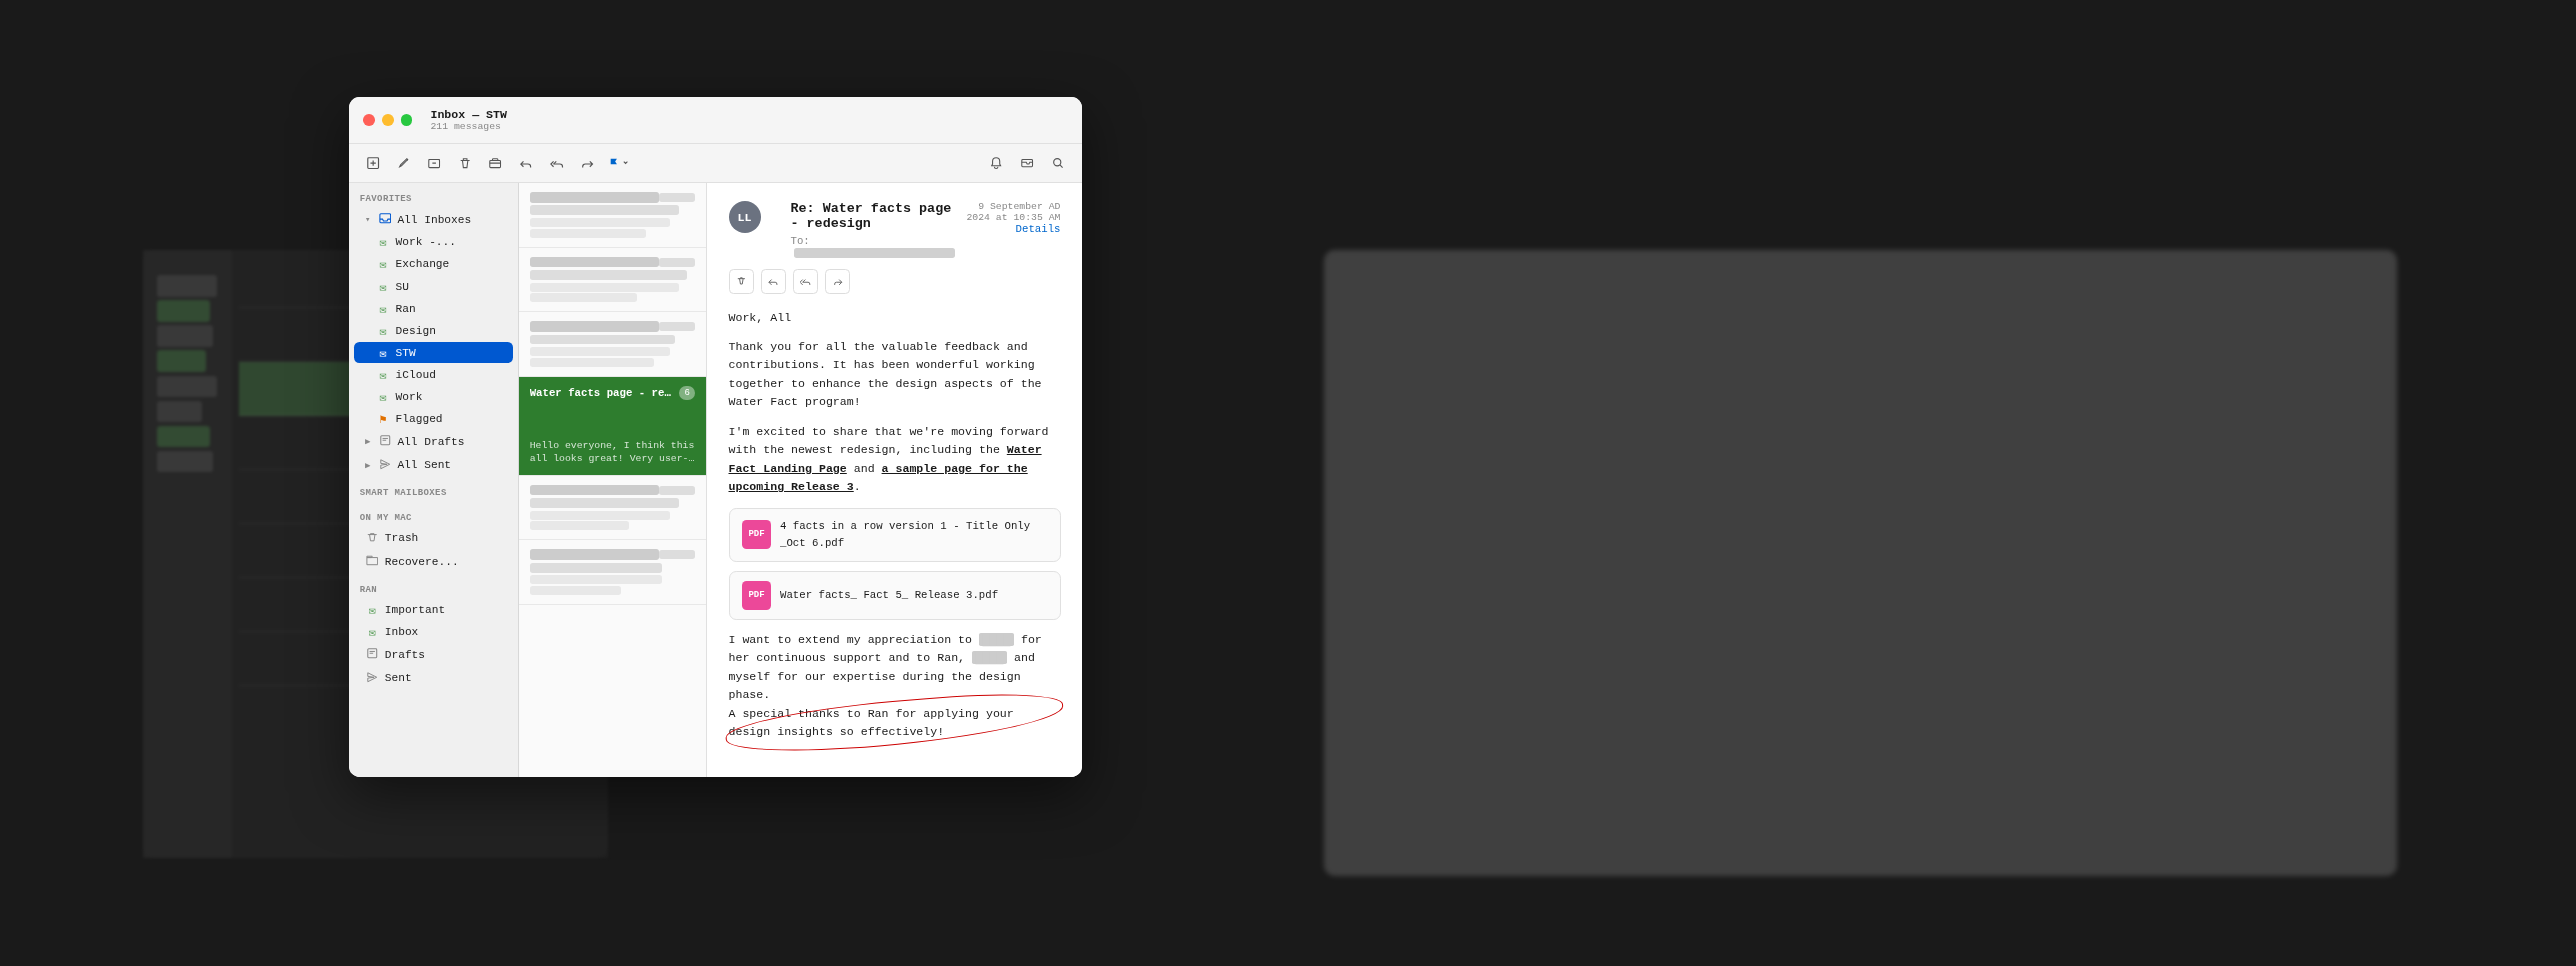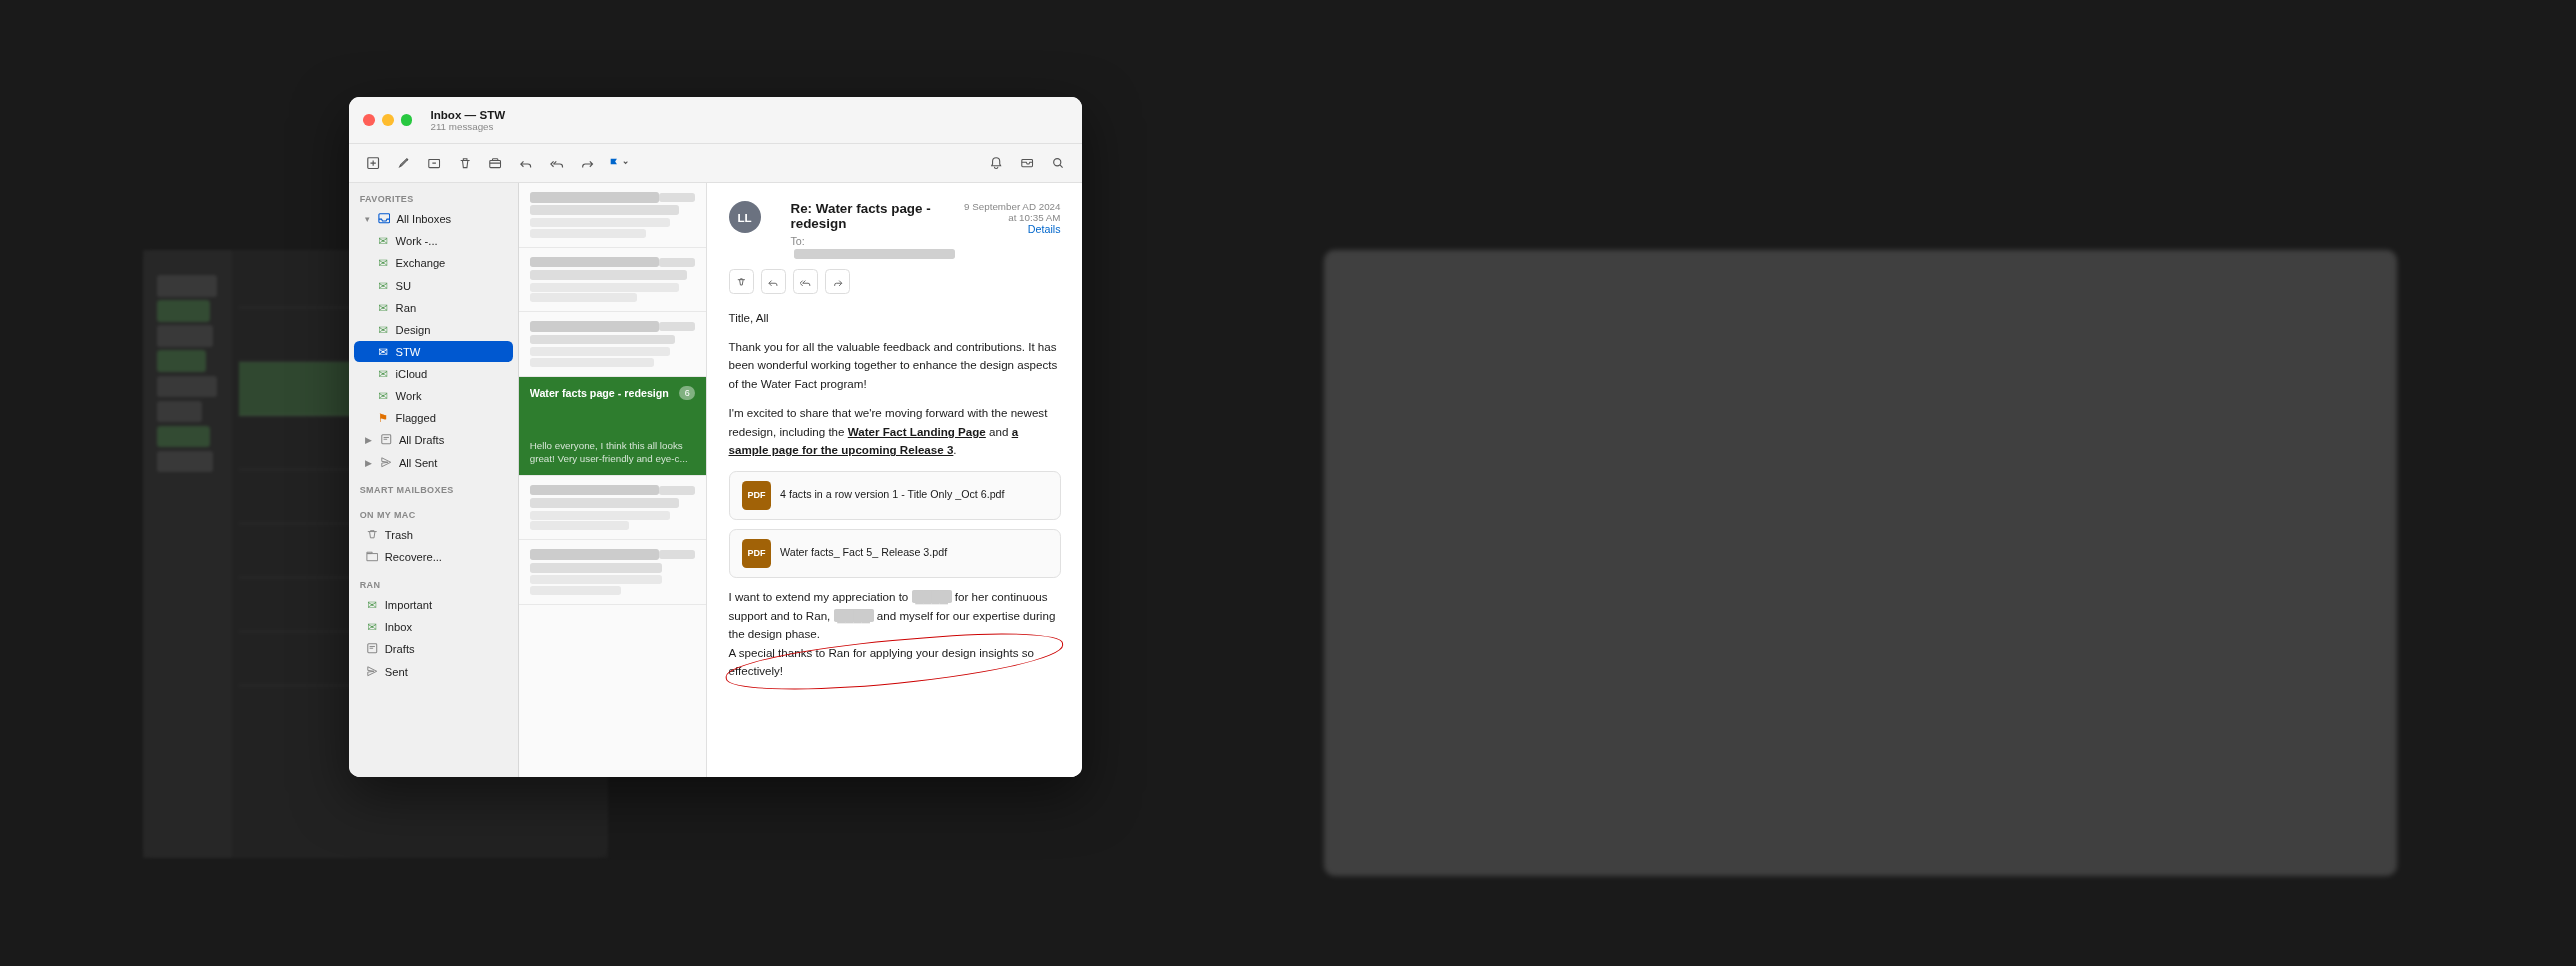--- a/index.html
+++ b/index.html
@@ -42,20 +42,21 @@
       left: 349px;
       top: 97px;
       width: 733px;
       height: 680px;
       background: #ffffff;
       border-radius: 10.7px;
       box-shadow: 0 18px 54px rgba(0,0,0,0.5);
       display: flex;
       flex-direction: column;
       overflow: hidden;
+      font-family: Liberation Mono, monospace;
     }
 
     
     .title-bar {
       height: 47px;
       background: #f5f5f5;
       border-bottom: 0.9px solid #e0e0e0;
       display: flex;
       align-items: center;
       padding: 0 14.3px;
@@ -354,21 +355,21 @@
       border: 0.9px solid #e0e0e0;
       border-radius: 7.2px;
       padding: 9px 12.5px;
       margin-bottom: 9px;
       background: #fafafa;
       cursor: pointer;
     }
     .pdf-icon {
       width: 29px;
       height: 29px;
-      background: #a16207;
+      background: #ec4899;
       border-radius: 4.5px;
       display: flex;
       align-items: center;
       justify-content: center;
       font-size: 9px;
       font-weight: 700;
       color: white;
       flex-shrink: 0;
     }
     .attachment-name {
@@ -787,21 +788,21 @@
         </button>
         <button class="email-action-btn" title="Forward">
           <svg width="10.7" height="10.7" viewBox="0 0 12 12" fill="none">
             <path d="M8 4l3 3-3 3M11 7H5a2 2 0 00-2 2v1" stroke="#666" stroke-width="1.1" fill="none"></path>
           </svg>
         </button>
       </div>
 
       <div class="email-body">
 
-        <p>Title, All</p>
+        <p>Work, All</p>
 
         <p>
           <span>Thank you for all the valuable feedback and contributions. It has been wonderful working together to enhance the design aspects of the Water Fact program!</span>
         </p>
 
         <p>
           <span>I'm excited to share that we're moving forward with the newest redesign, including the </span><strong class="bold-link">Water Fact Landing Page</strong><span> and </span><strong class="bold-link">a sample page for the upcoming Release 3</strong><span>.</span>
         </p>
 
         <div class="attachment-card">

